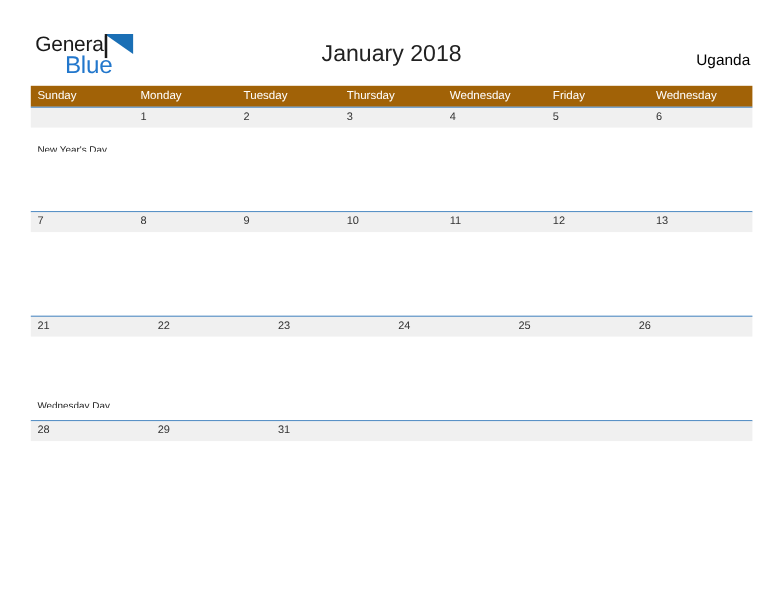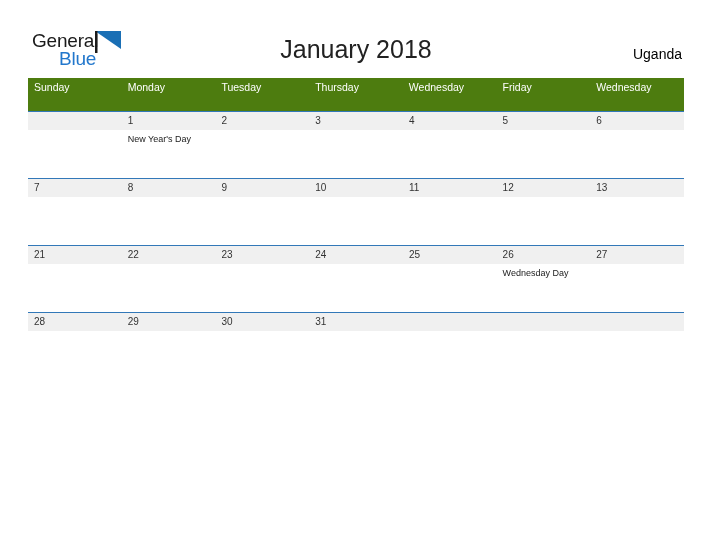--- a/index.html
+++ b/index.html
@@ -42,41 +42,41 @@
     font-size: 19px;
     line-height: 22px;
     color: #1a1a1a;
     letter-spacing: -0.2px;
     font-weight: 400;
   }
   .logo-blue {
     position: absolute;
     left: 27px;
     top: 18px;
-    font-size: 19px;
+    font-size: 22px;
     line-height: 22px;
     color: #2277cc;
     letter-spacing: -0.2px;
     font-weight: 400;
   }
   .logo-flag {
     position: absolute;
     left: 63px;
     top: 1px;
     width: 28px;
     height: 22px;
   }
 
   .cal-title {
     position: absolute;
     left: 0;
     top: 32px;
     width: 712px;
     text-align: center;
-    font-size: 25px;
+    font-size: 21px;
     line-height: 34px;
     color: #222222;
     font-weight: 400;
   }
 
   .country {
     position: absolute;
     right: 30px;
     top: 45px;
     font-size: 14px;
@@ -89,23 +89,22 @@
   .calendar {
     position: absolute;
     left: 28px;
     top: 78px;
     width: 656px;
   }
 
   .dow-row {
     display: flex;
     width: 656px;
-    height: 33px;
-    background: #4d7c0f;
-    justify-content: flex-end;
+    height: 19px;
+    background: #a16207;
   }
   .dow-cell {
     flex: 1 1 0;
     padding-left: 6px;
     font-size: 10.5px;
     line-height: 19px;
     color: #ffffff;
     font-weight: 400;
     white-space: nowrap;
     overflow: hidden;
@@ -142,21 +141,21 @@
     padding-left: 6px;
     padding-top: 3px;
     font-size: 9px;
     line-height: 12px;
     color: #222222;
     font-weight: 400;
     white-space: nowrap;
     overflow: hidden;
   }
 
-  .row-tall  .event-band { height: 48px; }
+  .row-tall  .event-band { height: 76px; flex-direction: column; }
   .row-short .event-band { height: 0px; }
 </style>
 </head>
 <body>
 
 <div class="page">
 
   <div class="header">
 
     <div class="logo">
@@ -231,38 +230,36 @@
 
 
     <div class="week-row row-tall">
       <div class="date-band">
         <div class="date-cell">21</div>
         <div class="date-cell">22</div>
         <div class="date-cell">23</div>
         <div class="date-cell">24</div>
         <div class="date-cell">25</div>
         <div class="date-cell">26</div>
-        <div class="date-cell">27</div>
       </div>
       <div class="event-band">
         <div class="event-cell"></div>
         <div class="event-cell"></div>
         <div class="event-cell"></div>
         <div class="event-cell"></div>
         <div class="event-cell"></div>
         <div class="event-cell">Wednesday Day</div>
         <div class="event-cell"></div>
       </div>
     </div>
 
     <div class="week-row row-short">
       <div class="date-band">
         <div class="date-cell">28</div>
         <div class="date-cell">29</div>
-        <div class="date-cell">30</div>
         <div class="date-cell">31</div>
         <div class="date-cell"></div>
         <div class="date-cell"></div>
         <div class="date-cell"></div>
       </div>
       <div class="event-band">
         <div class="event-cell"></div>
         <div class="event-cell"></div>
         <div class="event-cell"></div>
         <div class="event-cell"></div>

